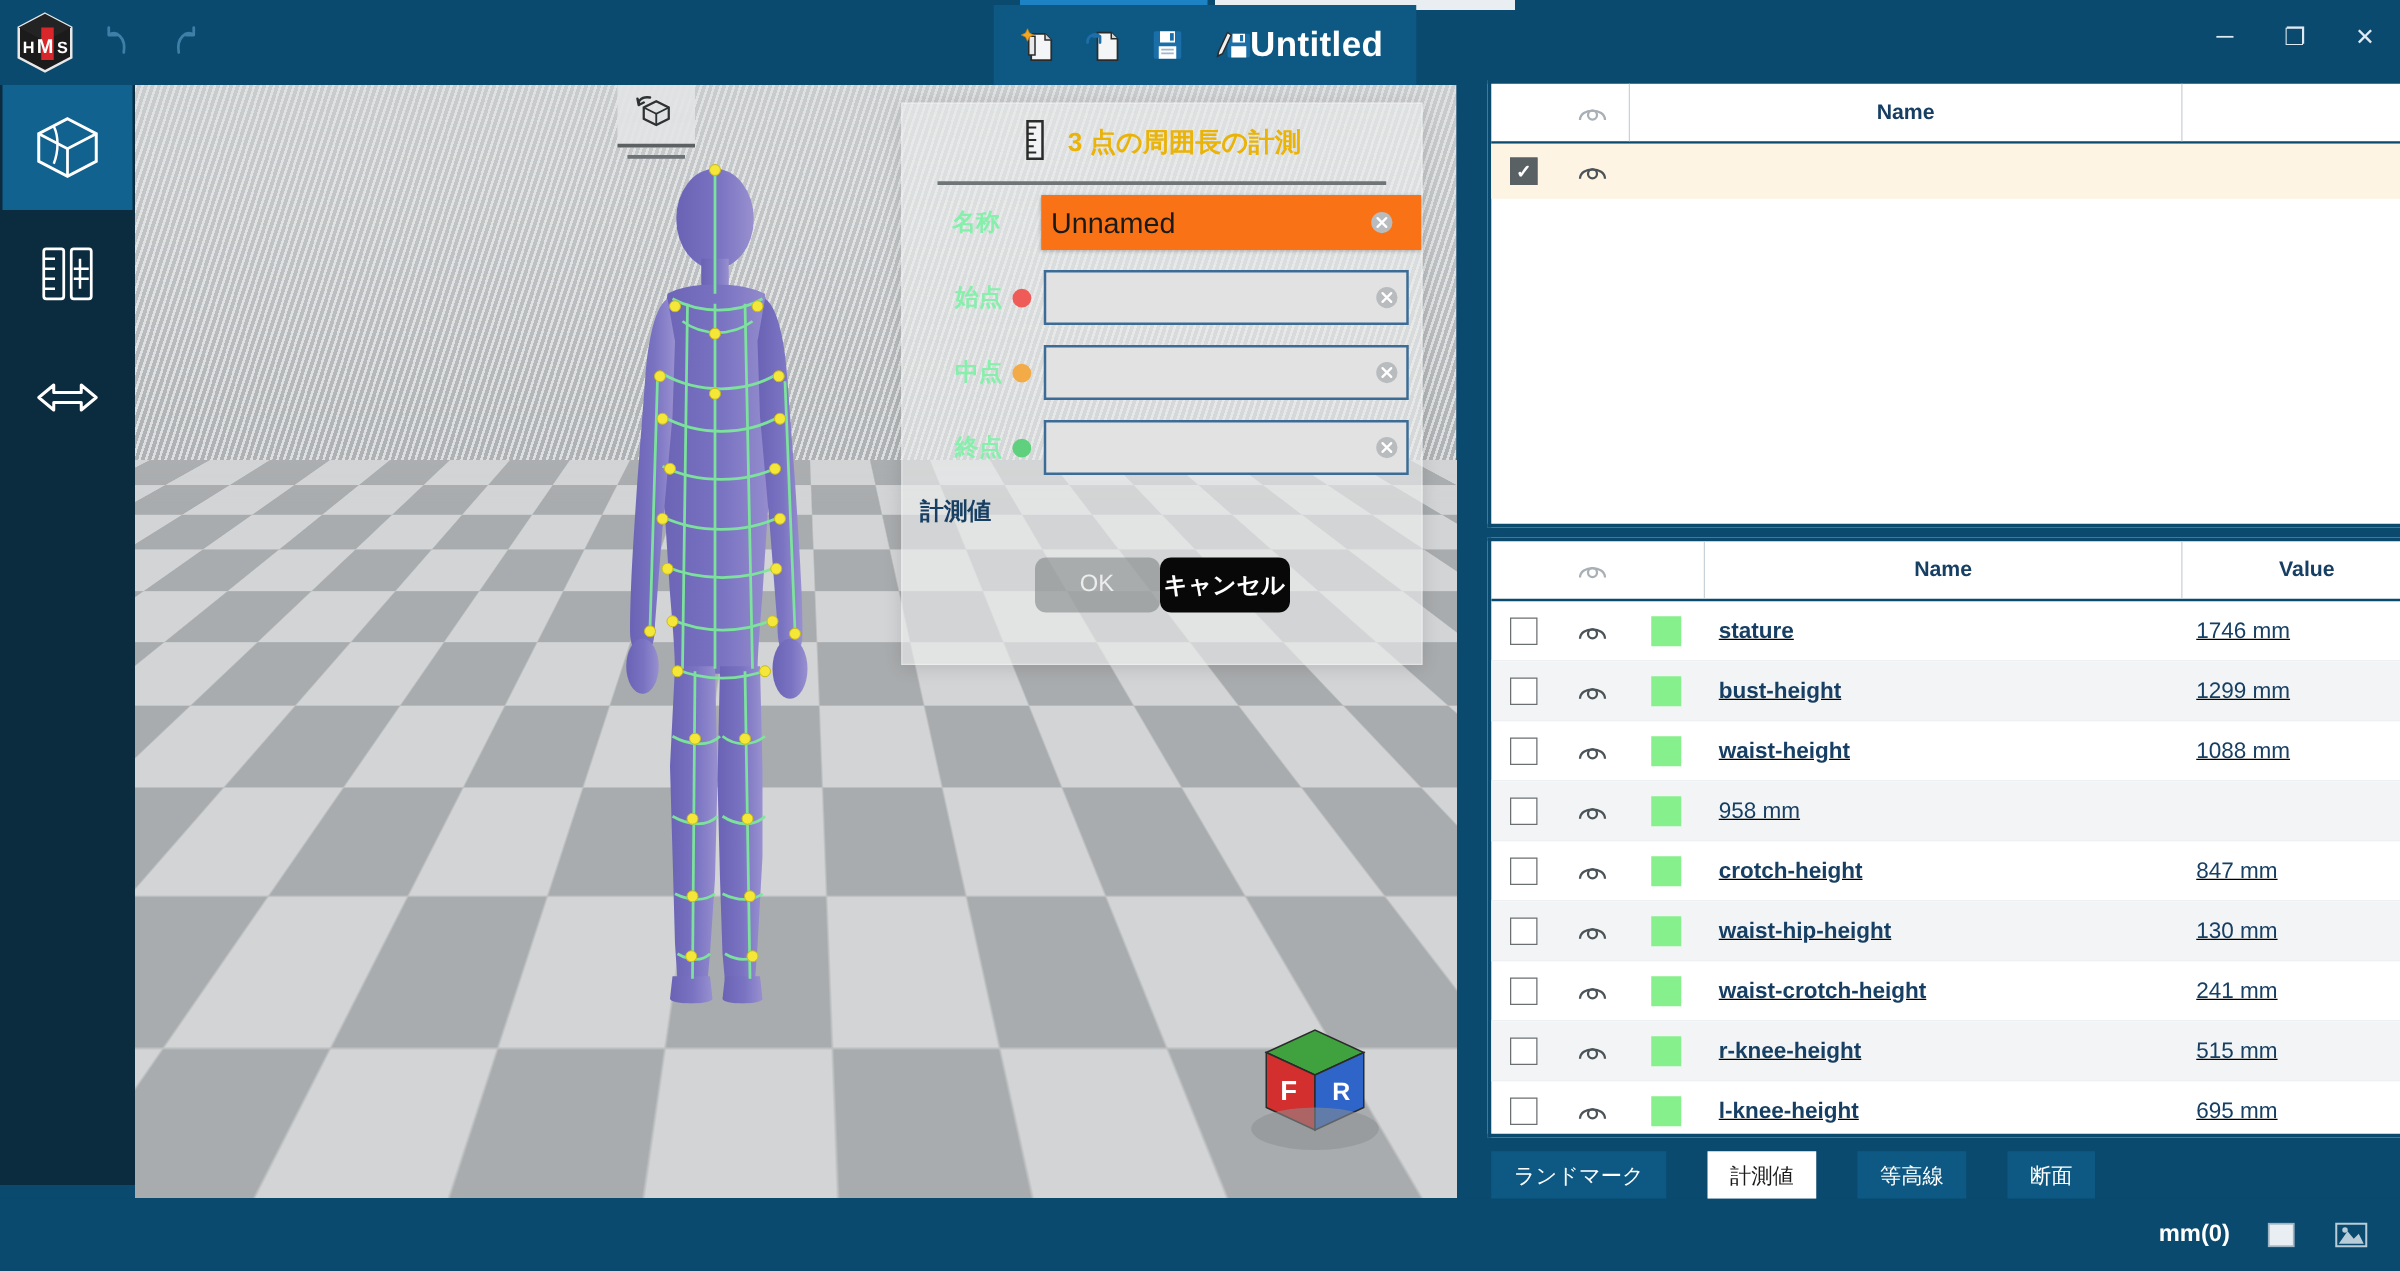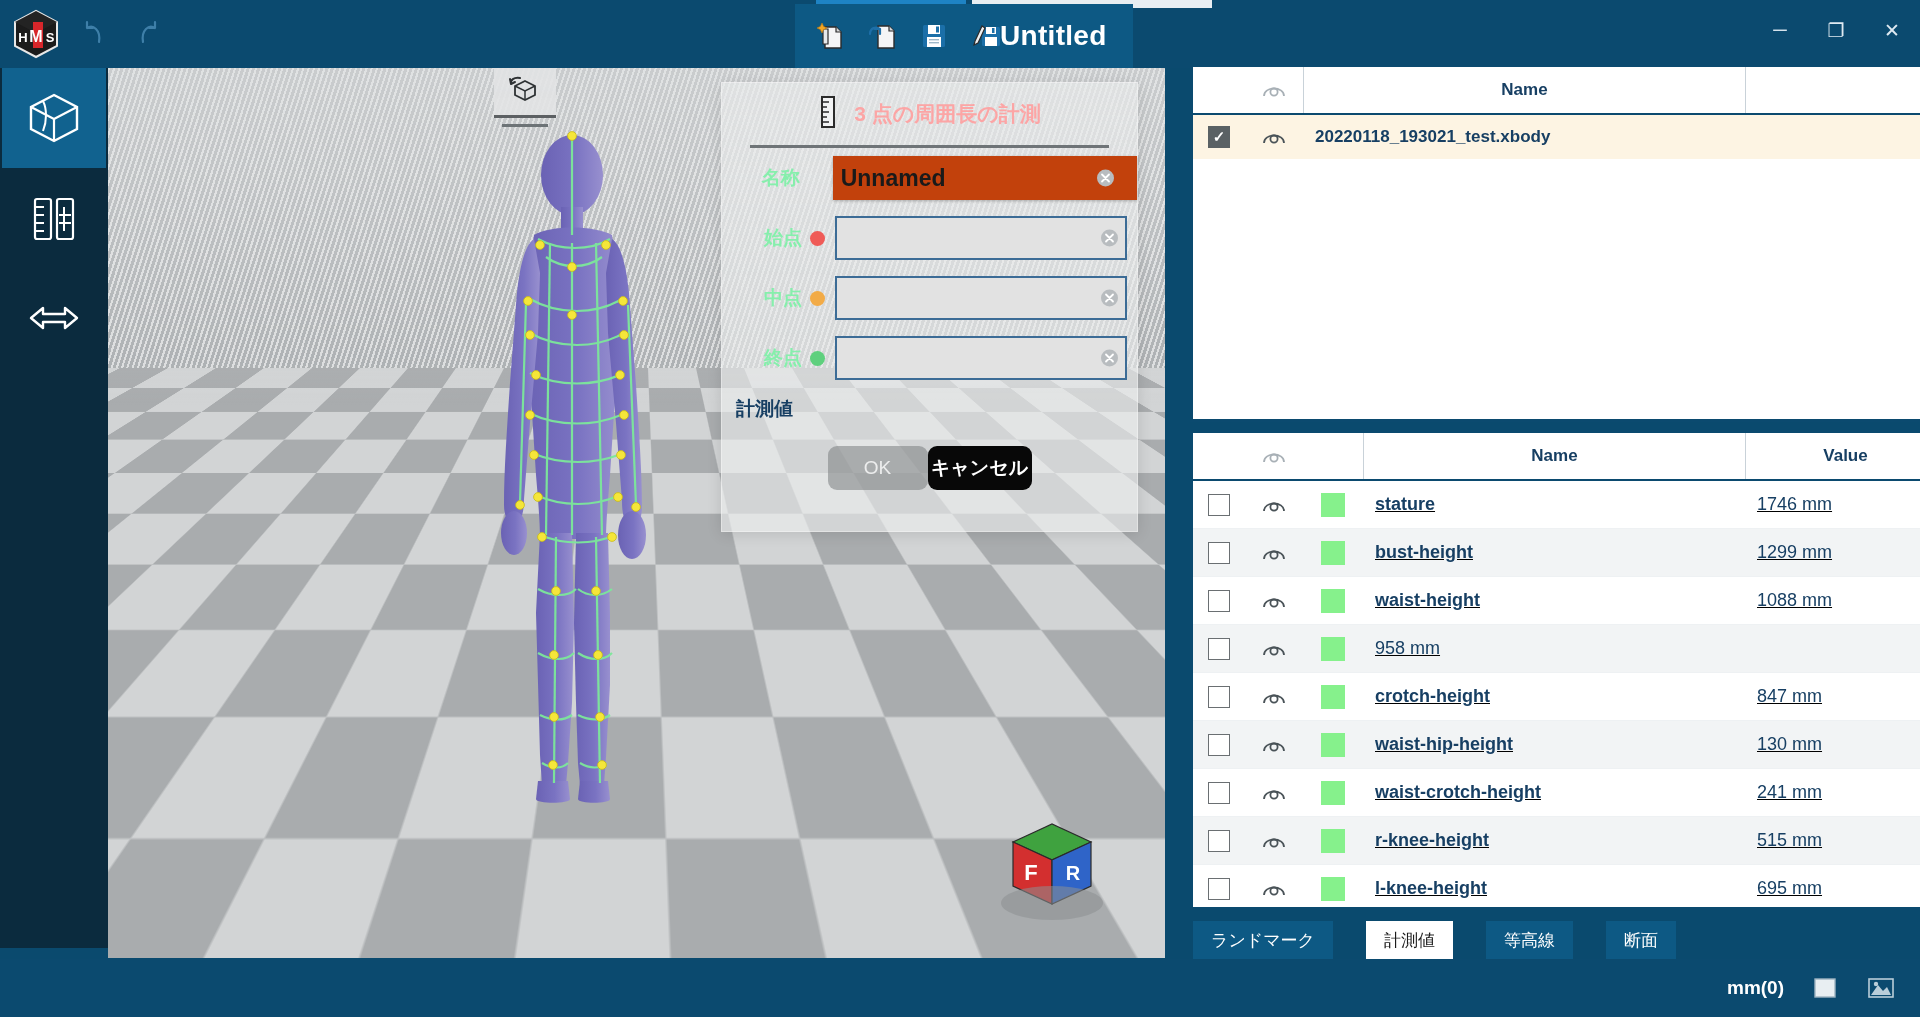--- a/index.html
+++ b/index.html
@@ -123,21 +123,21 @@
   #dialog{
     position:absolute; left:721px; top:82px; width:417px; height:450px;
     background:rgba(236,237,238,.62);
     border:1px solid rgba(255,255,255,.35);
     box-shadow:0 2px 14px rgba(0,0,0,.12);
   }
   #dlg-head{
     height:56px; display:flex; align-items:center; justify-content:center; gap:16px;
     padding-top:6px;
   }
-  #dlg-title{ color:#fca5a5; font-size:21px; font-weight:bold; }
+  #dlg-title{ color:#eab308; font-size:21px; font-weight:bold; }
   #dlg-rule{
     height:3px; margin:6px 28px 0 28px; background:#6f7477;
   }
   .frm-row{
     display:flex; align-items:center; height:60px; padding-left:14px; position:relative;
   }
   .frm-label{
     width:74px; text-align:right; color:#86efac; font-size:19px; font-weight:bold;
     padding-right:8px;
   }
@@ -146,23 +146,22 @@
   .dot.orange{ background:#f2ab47; }
   .dot.green{ background:#5fd07e; }
   .dot.none{ background:transparent; }
   .frm-input{
     width:292px; height:44px;
     border:2px solid #3c6c96; background:#e2e2e2;
     display:flex; align-items:center; padding-left:8px;
     color:#1a1a1a; font-size:23px;
   }
   .frm-input.name{
-    background:#c2410c; border:none; width:315px; height:44px;
+    background:#f97316; border:none; width:315px; height:44px;
     box-shadow:0 1px 3px rgba(0,0,0,.25);
-    font-weight:bold;
   }
   .clear-x{
     position:absolute; right:18px; top:50%; transform:translateY(-50%);
     width:19px; height:19px; cursor:pointer;
   }
   .clear-x.inname{ right:22px; }
   .frm-row.calc{ height:42px; }
   .frm-row.calc .frm-label{ width:auto; color:#173f63; font-size:19px; font-weight:bold; padding-right:0;}
   #dlg-buttons{
     display:flex; align-items:center; justify-content:center; 
@@ -579,21 +578,20 @@
     <div class="frow sel">
       <div class="cell-chk">
         <span class="chkbox on">✓</span>
       </div>
       <div class="cell-eye">
         <svg width="26" height="18" viewBox="0 0 26 18">
           <path d="M3 15 C3 5 23 5 23 15" fill="none" stroke="#4a5358" stroke-width="1.8"></path>
           <circle cx="13" cy="11" r="3.6" fill="none" stroke="#4a5358" stroke-width="1.8"></circle>
         </svg>
       </div>
-      <div class="cell-name">20220118_193021_test.xbody</div>
       <div class="cell-val"></div>
     </div>
   </div>
 
   <div id="measpanel">
     <div class="tbl-head">
       <div class="cell-chk"></div>
       <div class="cell-eye">
         <svg width="26" height="18" viewBox="0 0 26 18">
           <path d="M3 15 C3 5 23 5 23 15" fill="none" stroke="#a8b0b6" stroke-width="1.8"></path>

